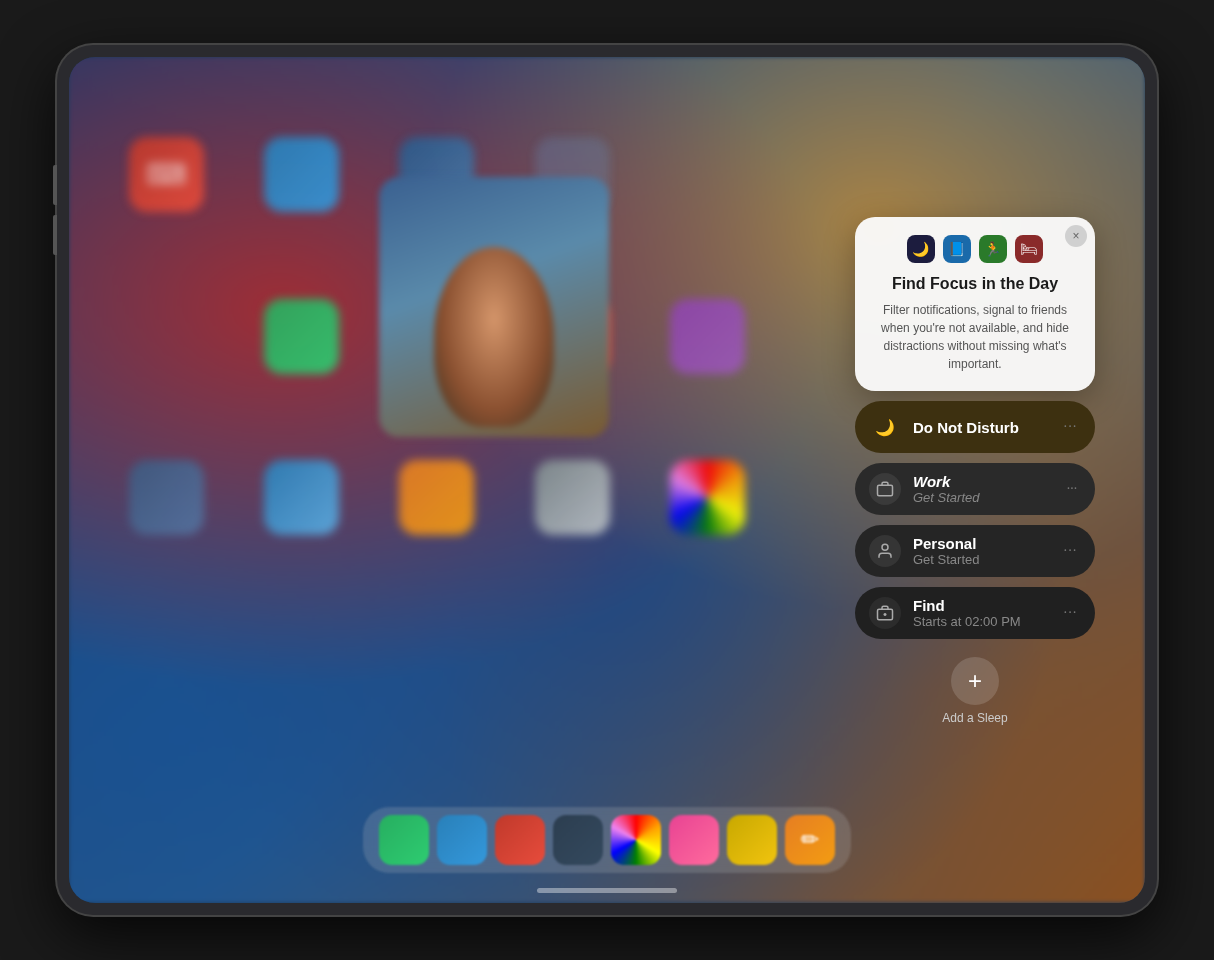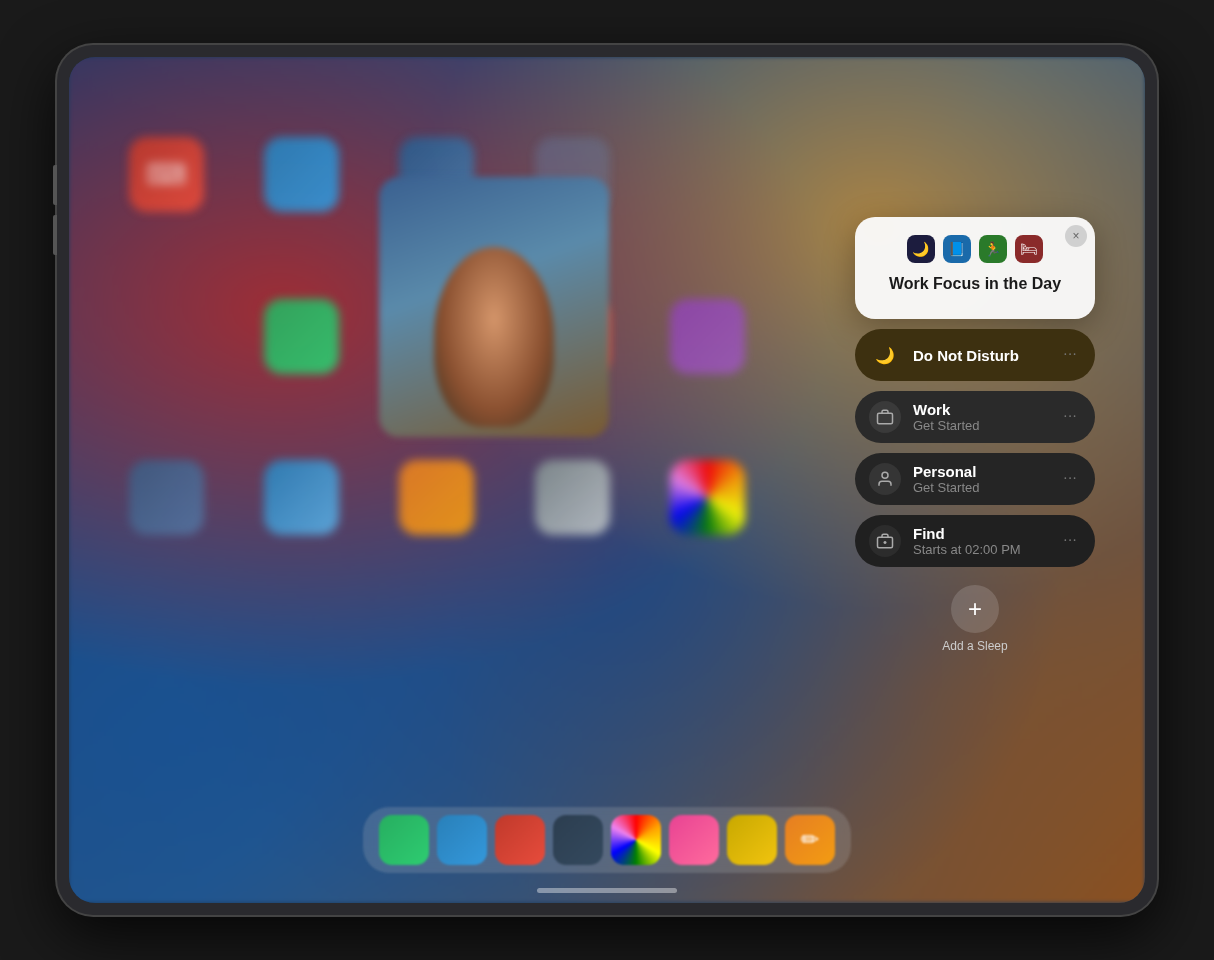--- a/index.html
+++ b/index.html
@@ -179,20 +179,21 @@
       position: relative;
       gap: 12px;
     }
 
     .focus-btn.do-not-disturb {
       background: #3d3010;
     }
 
     .focus-btn.work {
       background: #2a2a2a;
+      font-style: italic;
     }
 
     .focus-btn.personal {
       background: #252525;
       align-items: center;
     }
 
     .focus-btn.sleep {
       background: #202020;
     }
@@ -380,21 +381,22 @@
     <div class="focus-panel">
 
       <div class="info-card info-card-relative">
         <button class="close-btn">×</button>
         <div class="info-card-icons">
           <div class="info-icon moon">🌙</div>
           <div class="info-icon book">📘</div>
           <div class="info-icon run">🏃</div>
           <div class="info-icon sleep">🛏</div>
         </div>
-        <div class="info-card-title">Work Focus in the Day</div>
+        <div class="info-card-title">Find Focus in the Day</div>
+        <div class="info-card-body">Filter notifications, signal to friends when you're not available, and hide distractions without missing what's important.</div>
       </div>
 
       <div class="focus-btn do-not-disturb">
         <div class="focus-btn-icon">🌙</div>
         <div class="focus-btn-text">
           <span class="focus-btn-label">Do Not Disturb</span>
         </div>
         <div class="focus-btn-more">···</div>
       </div>
 

